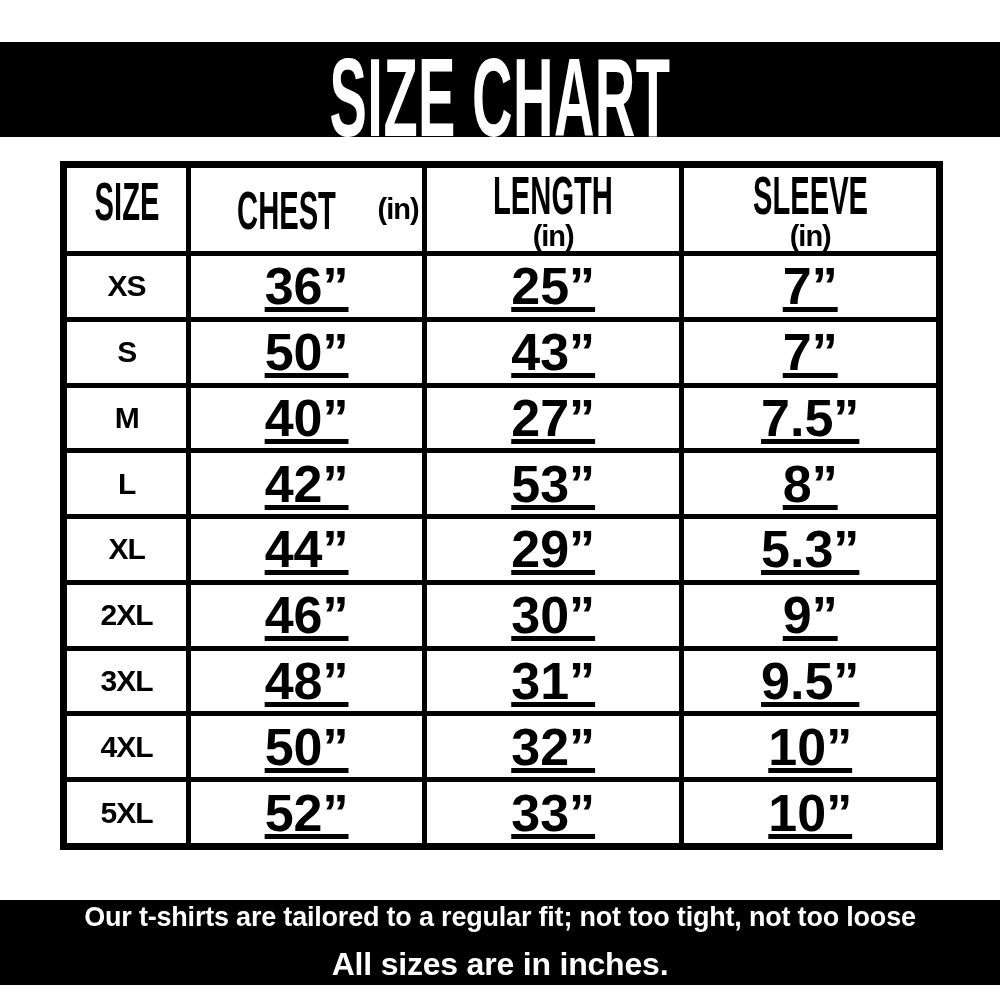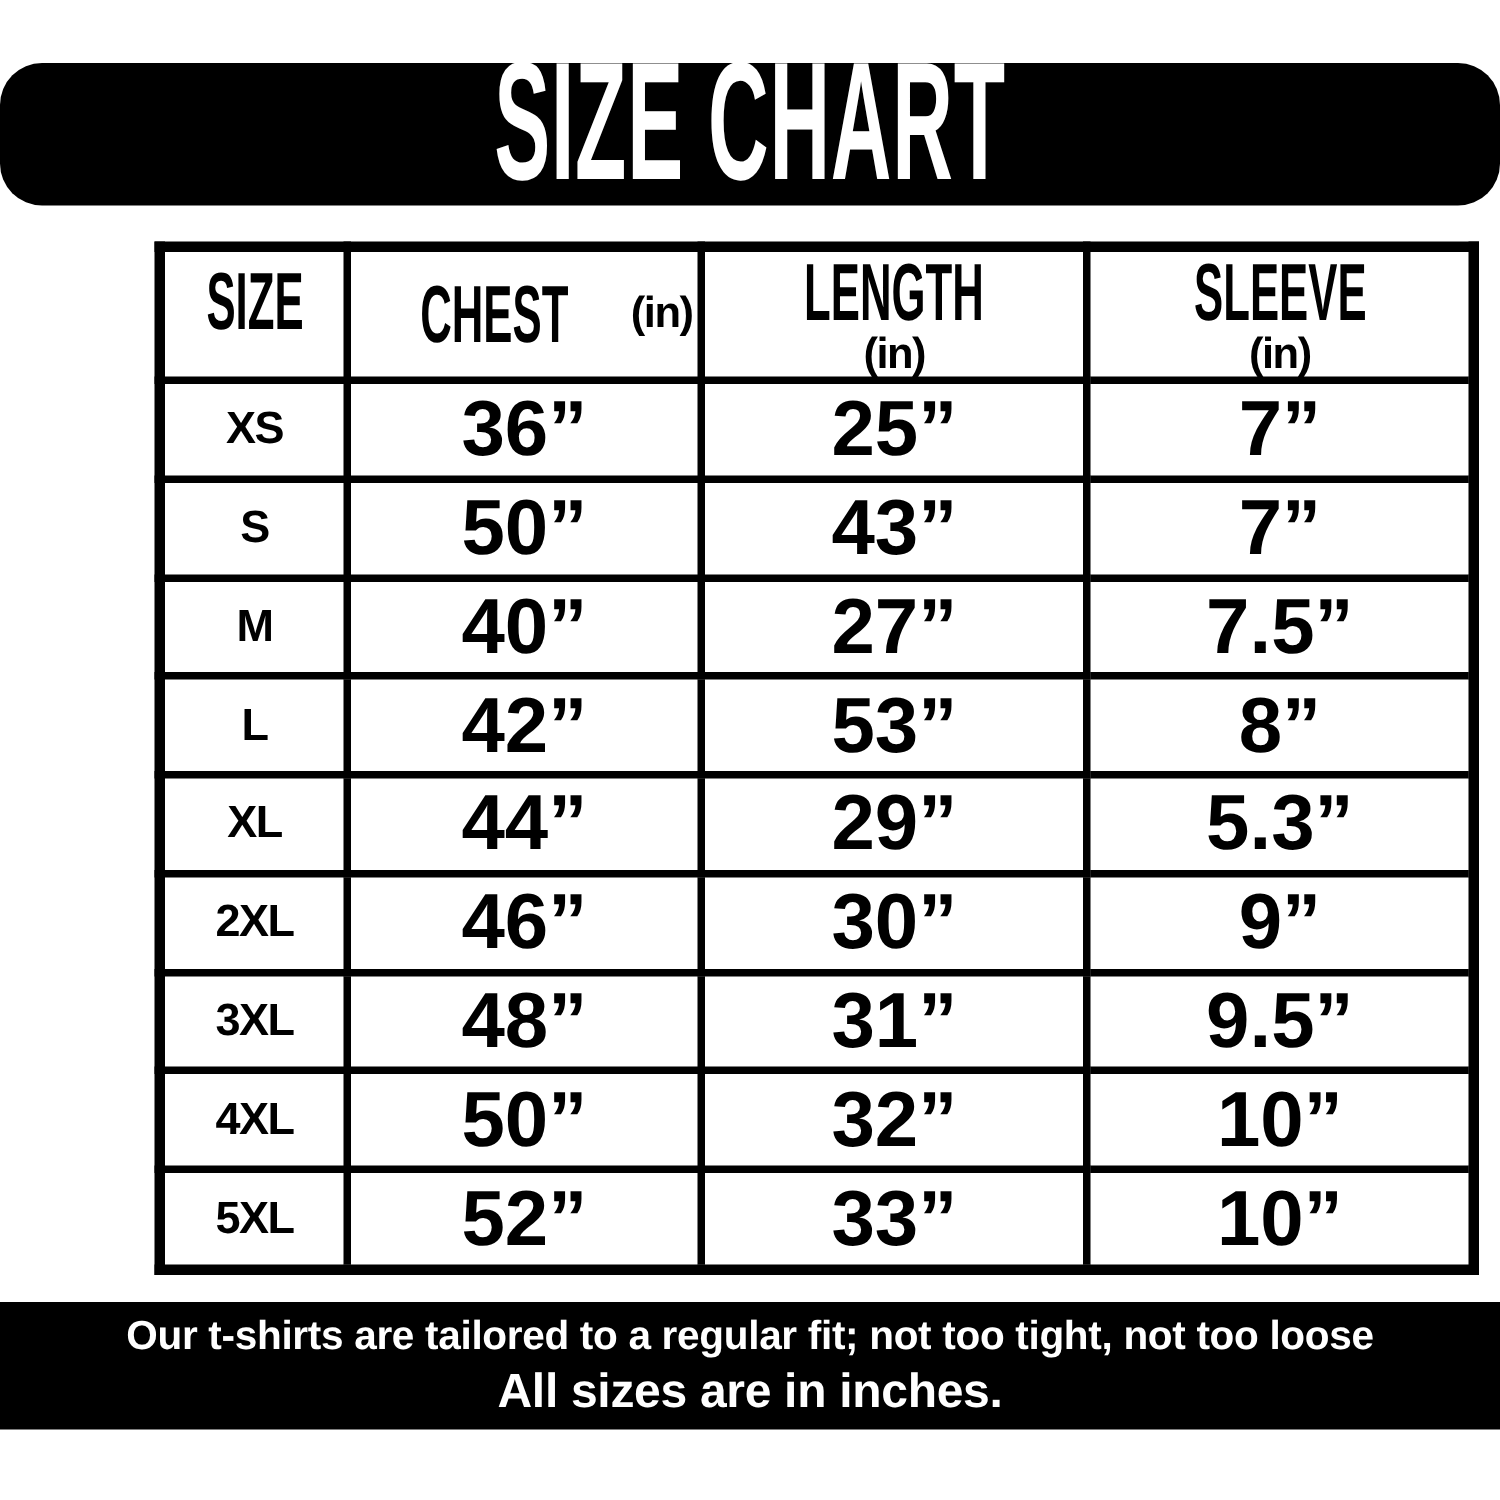--- a/index.html
+++ b/index.html
@@ -4,58 +4,57 @@
 <style>
   * { margin: 0; padding: 0; box-sizing: border-box; }
   html, body { width: 1000px; height: 1000px; background: #ffffff; overflow: hidden; }
   body { font-family: "Liberation Sans", sans-serif; color: #000000; }
 
   .page { position: relative; width: 1000px; height: 1000px; background: #ffffff; }
 
   
   .top-banner {
     position: absolute; top: 42px; left: 0; width: 1000px; height: 95px;
-    background: #000000; display: flex; align-items: flex-end; justify-content: center; border-radius: 28px;
+    background: #000000; display: flex; align-items: flex-start; justify-content: center;
   }
   .title {
     color: #ffffff; font-weight: bold; font-size: 112px; line-height: 1;
     display: inline-block; transform: scale(0.50, 1.0); transform-origin: center;
     white-space: nowrap; letter-spacing: 1px;
   }
 
   
   .table-wrap { position: absolute; top: 161px; left: 60px; width: 883px; height: 689px; }
   table.size-table {
     width: 100%; height: 100%;
     border-collapse: collapse; table-layout: fixed;
     border: 7px solid #000000;
-    margin-left: 43px;
   }
   table.size-table th, table.size-table td {
     border: 5px solid #000000; text-align: center; vertical-align: middle; padding: 0;
   }
   tr.header-row { height: 64px; }
   th { font-weight: bold; }
   .hmain {
     display: inline-block; font-size: 54px; font-weight: bold; line-height: 1;
     transform: scaleX(0.54); transform-origin: center; letter-spacing: 0;
     vertical-align: middle;
   }
   .hunit {
     display: inline-block; font-size: 29px; font-weight: bold; line-height: 1;
     margin-left: 0px; vertical-align: middle; letter-spacing: -1px;
   }
   td.size-cell  { font-size: 30px; font-weight: bold; letter-spacing: -1px; }
-  td.value-cell { font-size: 52px; font-weight: bold; letter-spacing: 0px; }
+  td.value-cell { font-size: 52px; font-weight: bold; letter-spacing: 0px; text-decoration: underline; }
 
   
   .bottom-banner {
-    position: absolute; top: 868px; left: 0; width: 1000px; height: 85px;
+    position: absolute; top: 900px; left: 0; width: 1000px; height: 85px;
     background: #000000; color: #ffffff;
-    display: flex; flex-direction: column; align-items: center; justify-content: center;
+    display: flex; flex-direction: column; align-items: center; justify-content: space-between;
     line-height: 1.28;
   }
   .footer-line1 { font-size: 27px; font-weight: bold; white-space: nowrap; letter-spacing: -0.2px; }
   .footer-line2 { font-size: 32px; font-weight: bold; white-space: nowrap; letter-spacing: -0.2px; }
 </style>
 </head>
 <body>
 
 <div class="page">
 

